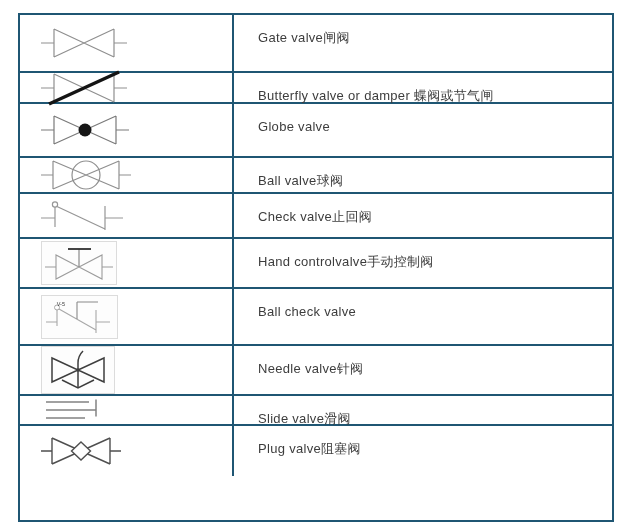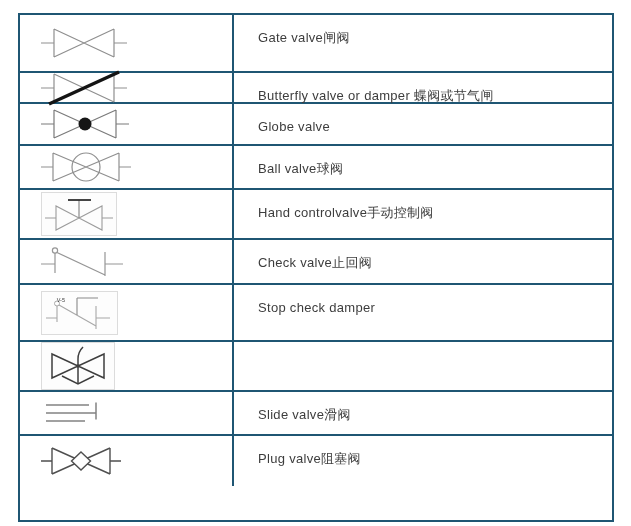--- a/index.html
+++ b/index.html
@@ -39,102 +39,105 @@
       <svg width="86" height="38" viewBox="0 0 86 38" fill="none">
         <path d="M0 19 H13 M73 19 H86 M13 5 V33 M73 5 V33 M13 5 L73 33" stroke="#8f8f8f" stroke-width="1.2"></path>
         <path d="M8 35 L78 3" stroke="#141414" stroke-width="3.5"></path>
       </svg>
     </div>
     <div class="txt-cell">
       <div class="line">Butterfly valve or damper 蝶阀或节气闸</div>
     </div>
   </div>
 
-  <div class="row" style="height:42px">
+  <div class="row" style="height:54px">
     <div class="sym-cell">
       <svg width="88" height="36" viewBox="0 0 88 36" fill="none">
         <path d="M0 18 H13 M75 18 H88 M13 4 V32 M75 4 V32 M13 4 L75 32 M13 32 L75 4" stroke="#7a7a7a" stroke-width="1.2"></path>
         <circle cx="44" cy="18" r="6.5" fill="#161616" stroke="none"></circle>
       </svg>
     </div>
     <div class="txt-cell">
       <div class="line">Globe valve</div>
     </div>
   </div>
 
-  <div class="row" style="height:44px">
+  <div class="row" style="height:36px">
     <div class="sym-cell">
       <svg width="90" height="40" viewBox="0 0 90 40" fill="none" stroke="#8f8f8f" stroke-width="1.2">
         <path d="M0 20 H12 M78 20 H90 M12 6 V34 M78 6 V34 M12 6 L78 34 M12 34 L78 6"></path>
         <circle cx="45" cy="20" r="14"></circle>
       </svg>
     </div>
     <div class="txt-cell">
       <div class="line">Ball valve球阀</div>
+    </div>
+  </div>
+
+  <div class="row" style="height:45px">
+    <div class="sym-cell">
+      <svg width="82" height="38" viewBox="0 0 82 38" fill="none" stroke="#969696" stroke-width="1.2">
+        <path d="M0 21 H14 M14 8 V30 M16 9.5 L64 32 M64 9 V33 M64 21 H82"></path>
+        <circle cx="14" cy="7.5" r="2.6" fill="#ffffff"></circle>
+      </svg>
+    </div>
+    <div class="txt-cell">
+      <div class="line">Check valve止回阀</div>
     </div>
   </div>
 
   <div class="row" style="height:50px">
     <div class="sym-cell">
       <span class="frame">
         <svg width="68" height="38" viewBox="0 0 68 38" fill="none">
           <path d="M0 23 H11 M57 23 H68" stroke="#9c9c9c" stroke-width="1.1"></path>
           <path d="M11 11 L11 35 L34 23 Z M57 11 L57 35 L34 23 Z" stroke="#9c9c9c" stroke-width="1.1"></path>
           <path d="M34 23 V5" stroke="#8a8a8a" stroke-width="1.2"></path>
           <path d="M23 5 H46" stroke="#2f2f2f" stroke-width="1.8"></path>
         </svg>
       </span>
     </div>
     <div class="txt-cell">
       <div class="line">Hand controlvalve手动控制阀</div>
     </div>
   </div>
 
-  <div class="row" style="height:45px">
-    <div class="sym-cell">
-      <svg width="82" height="38" viewBox="0 0 82 38" fill="none" stroke="#969696" stroke-width="1.2">
-        <path d="M0 21 H14 M14 8 V30 M16 9.5 L64 32 M64 9 V33 M64 21 H82"></path>
-        <circle cx="14" cy="7.5" r="2.6" fill="#ffffff"></circle>
-      </svg>
-    </div>
-    <div class="txt-cell">
-      <div class="line">Check valve止回阀</div>
-    </div>
-  </div>
-
   <div class="row" style="height:57px">
     <div class="sym-cell">
       <span class="frame">
         <svg width="69" height="38" viewBox="0 0 69 38" fill="none">
           <path d="M1 24 H12 M12 10 V28 M14 11 L51 32 M51 12 V35 M51 24 H65" stroke="#a8a8a8" stroke-width="1.1"></path>
           <path d="M32 21 V4 M32 4 H53" stroke="#8a8a8a" stroke-width="1.1"></path>
           <circle cx="12" cy="9.5" r="2.5" stroke="#a8a8a8" stroke-width="1" fill="#ffffff"></circle>
           <text x="20" y="7.5" font-size="5.5" fill="#3a3a3a" text-anchor="end" stroke="none" font-family="Liberation Sans, sans-serif">V-5</text>
         </svg>
       </span>
     </div>
     <div class="txt-cell">
-      <div class="line">Stop check damper</div>
+      <div class="line">Ball check valve</div>
     </div>
   </div>
 
   <div class="row" style="height:50px">
     <div class="sym-cell">
       <span class="frame">
         <svg width="66" height="42" viewBox="0 0 66 42" fill="none" stroke="#3e3e3e" stroke-width="1.5">
           <path d="M7 9 L7 33 L33 21 Z M59 9 L59 33 L33 21 Z"></path>
           <path d="M38 2 Q33 7 33 14 V38"></path>
           <path d="M17 31 L33 39 L49 31"></path>
           <circle cx="33" cy="21" r="1.8" fill="#3e3e3e" stroke="none"></circle>
         </svg>
       </span>
     </div>
+    <div class="txt-cell">
+      <div class="line">Needle valve针阀</div>
+    </div>
   </div>
 
-  <div class="row" style="height:44px">
+  <div class="row" style="height:30px">
     <div class="sym-cell">
       <svg width="54" height="26" viewBox="0 0 54 26" fill="none" stroke="#828282" stroke-width="1.5" style="margin-left:4px">
         <path d="M1 5 H44 M1 13 H51 M51 2.5 V19.5 M1 21 H40"></path>
       </svg>
     </div>
     <div class="txt-cell">
       <div class="line">Slide valve滑阀</div>
     </div>
   </div>
 

